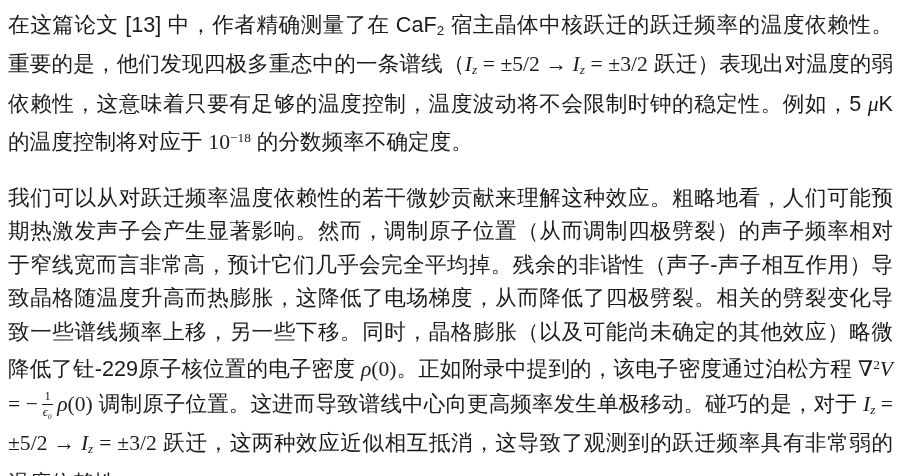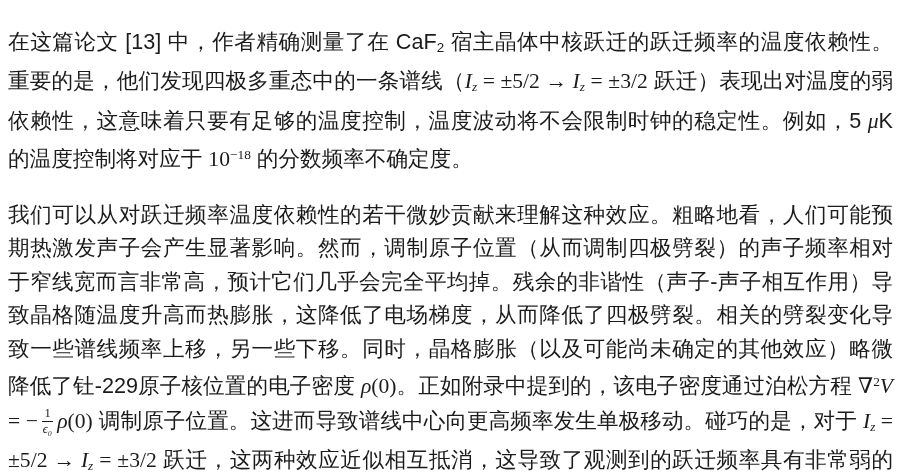--- a/index.html
+++ b/index.html
@@ -9,21 +9,21 @@
     font-family: "Liberation Sans", "DejaVu Sans", sans-serif;
   }
   .page {
     width: 901px;
     min-height: 476px;
     background: #ffffff;
     color: #1b1b1b;
     padding: 8px 8px 8px 8px;
   }
   .para {
-    margin: 17px 0 21px 0;
+    margin: 0 0 21px 0;
     font-size: 21.6px;
     line-height: 33.5px;
     text-align: justify;
     word-break: break-all;
   }
   .para:last-child { margin-bottom: 0; }
   .text { font-family: "Liberation Sans", "DejaVu Sans", sans-serif; }
   .math {
     font-family: "Liberation Serif", "DejaVu Serif", serif;
     font-style: normal;

